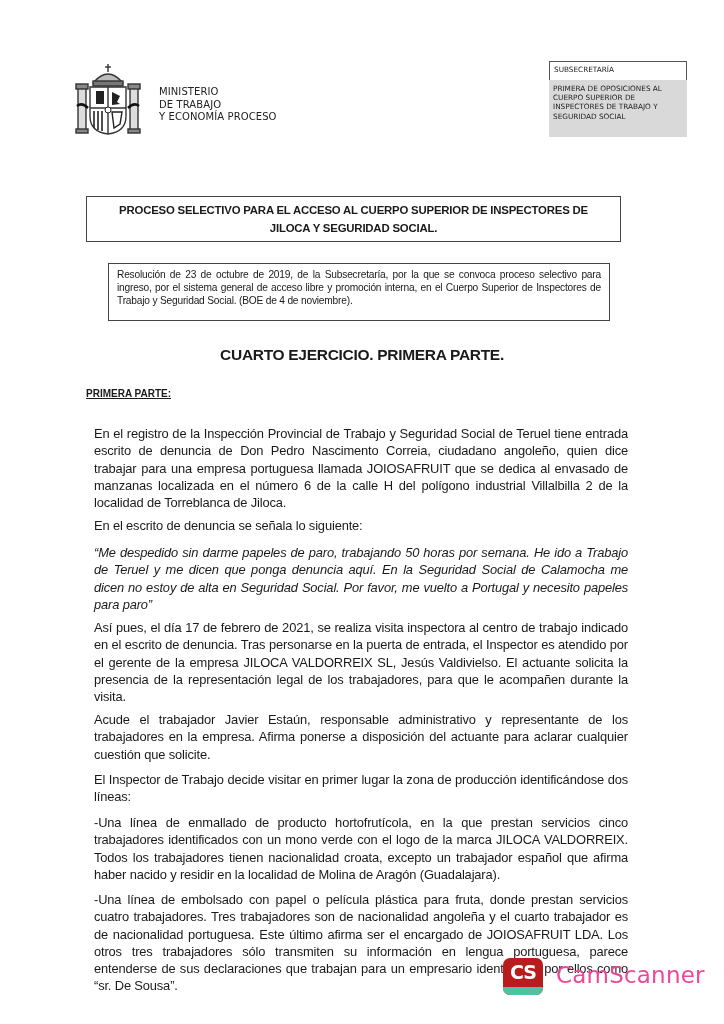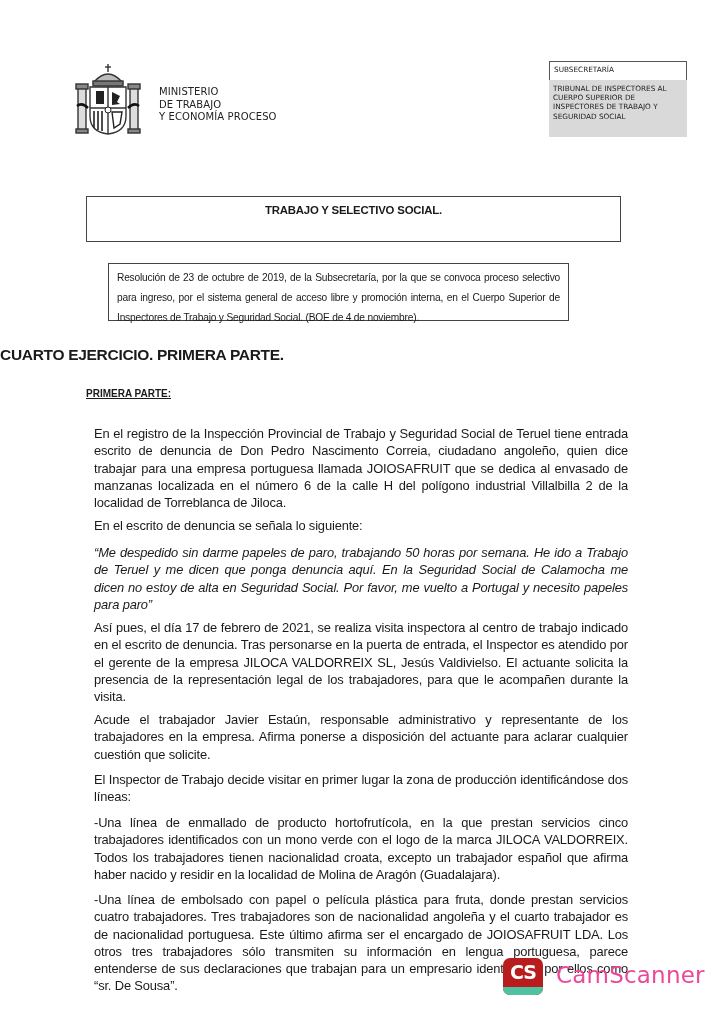--- a/index.html
+++ b/index.html
@@ -26,26 +26,26 @@
     font-size: 7.3px; line-height: 9.2px; color: #222;
   }
 
   
   .title-box {
     left: 86px; top: 196px; width: 535px; height: 46px; border: 1px solid #444;
     box-sizing: border-box; text-align: center; font-weight: bold; font-size: 11.4px;
     line-height: 18px; padding-top: 4px; letter-spacing: -0.2px;
   }
   .resol-box {
-    left: 108px; top: 263px; width: 461px; height: 58px; border: 1px solid #444;
-    box-sizing: border-box; font-size: 10.2px; line-height: 20px; padding: 4px 8px;
+    left: 108px; top: 263px; width: 502px; height: 58px; border: 1px solid #444;
+    box-sizing: border-box; font-size: 10.2px; line-height: 13px; padding: 4px 8px;
     text-align: justify; letter-spacing: -0.2px;
   }
   .exercise-title {
-    left: 0; width: 724px; top: 346px; font-weight: bold;
+    left: 0; width: 724px; top: 346px; text-align: center; font-weight: bold;
     font-size: 15.5px; letter-spacing: -0.3px;
   }
   .part-heading {
     left: 86px; top: 388px; font-weight: bold; font-size: 10px; text-decoration: underline;
   }
 
   .para {
     left: 86px; width: 534px; font-size: 12.9px; line-height: 17.3px; text-align: justify;
     letter-spacing: -0.15px; margin: 8px;
   }
@@ -104,28 +104,29 @@
 </div>
 
 <div class="abs ministry">
   <div>MINISTERIO</div>
   <div>DE TRABAJO</div>
   <div>Y ECONOMÍA PROCESO</div>
 </div>
 
 <div class="abs sub-box">SUBSECRETARÍA</div>
 <div class="abs tribunal-box">
-  <div>TRIBUNAL DE INSPECTORES AL</div>
+  <div>PRIMERA DE OPOSICIONES AL</div>
   <div>CUERPO SUPERIOR DE</div>
   <div>INSPECTORES DE TRABAJO Y</div>
   <div>SEGURIDAD SOCIAL</div>
 </div>
 
 <div class="abs title-box">
-  <div>TRABAJO Y SELECTIVO SOCIAL.</div>
+  <div>PROCESO SELECTIVO PARA EL ACCESO AL CUERPO SUPERIOR DE INSPECTORES DE</div>
+  <div>JILOCA Y SEGURIDAD SOCIAL.</div>
 </div>
 
 <div class="abs resol-box">Resolución de 23 de octubre de 2019, de la Subsecretaría, por la que se convoca proceso selectivo para ingreso, por el sistema general de acceso libre y promoción interna, en el Cuerpo Superior de Inspectores de Trabajo y Seguridad Social. (BOE de 4 de noviembre).</div>
 
 <div class="abs exercise-title">CUARTO EJERCICIO. PRIMERA PARTE.</div>
 <div class="abs part-heading">PRIMERA PARTE:</div>
 
 <p class="abs para" style="top:417px;">En el registro de la Inspección Provincial de Trabajo y Seguridad Social de Teruel tiene entrada escrito de denuncia de Don Pedro Nascimento Correia, ciudadano angoleño, quien dice trabajar para una empresa portuguesa llamada JOIOSAFRUIT que se dedica al envasado de manzanas localizada en el número 6 de la calle H del polígono industrial Villalbilla 2 de la localidad de Torreblanca de Jiloca.</p>
 <p class="abs para" style="top:509px;">En el escrito de denuncia se señala lo siguiente:</p>
 <p class="abs para italic" style="top:536px;">“Me despedido sin darme papeles de paro, trabajando 50 horas por semana.  He ido a Trabajo de Teruel y me dicen que ponga denuncia aquí. En la Seguridad Social de Calamocha me dicen no estoy de alta en Seguridad Social. Por favor, me vuelto a Portugal y necesito papeles para paro”</p>

